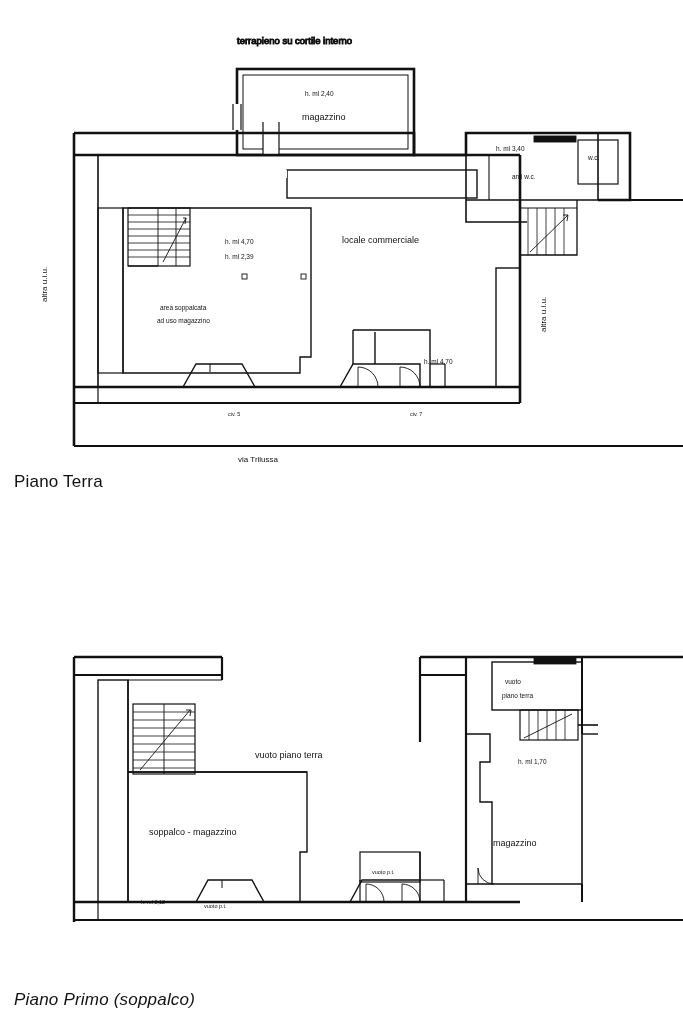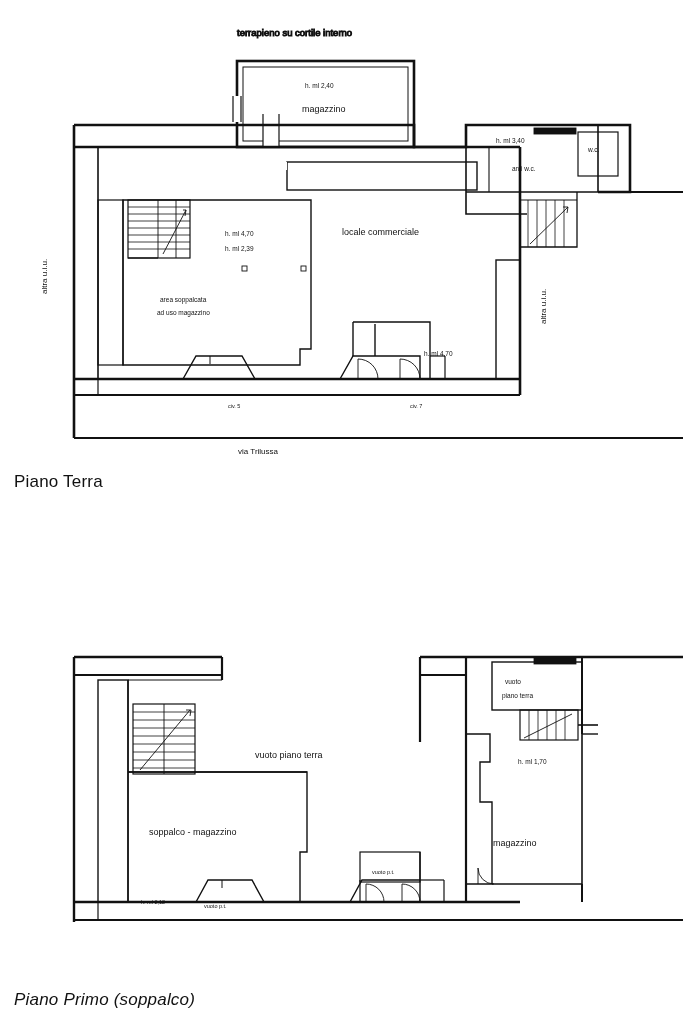--- a/index.html
+++ b/index.html
@@ -19,21 +19,21 @@
     position: absolute;
     left: 0; top: 0;
     width: 683px;
     height: 1023px;
   }
   .plan {
     position: absolute;
     left: 0;
     width: 683px;
   }
-  #plan-ground { top: 4px; height: 470px; }
+  #plan-ground { top: 12px; height: 470px; }
   #plan-first  { top: 612px; height: 330px; }
 
   .plan svg {
     display: block;
     width: 683px;
     height: 100%;
   }
 
   .caption {
     position: absolute;

